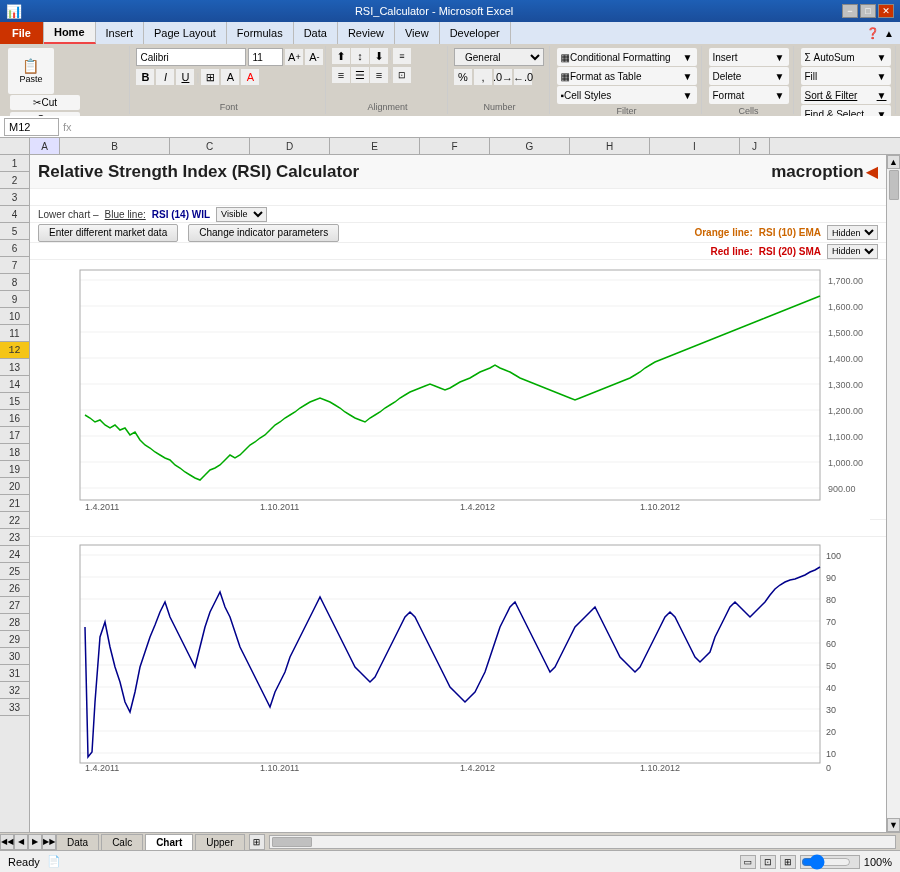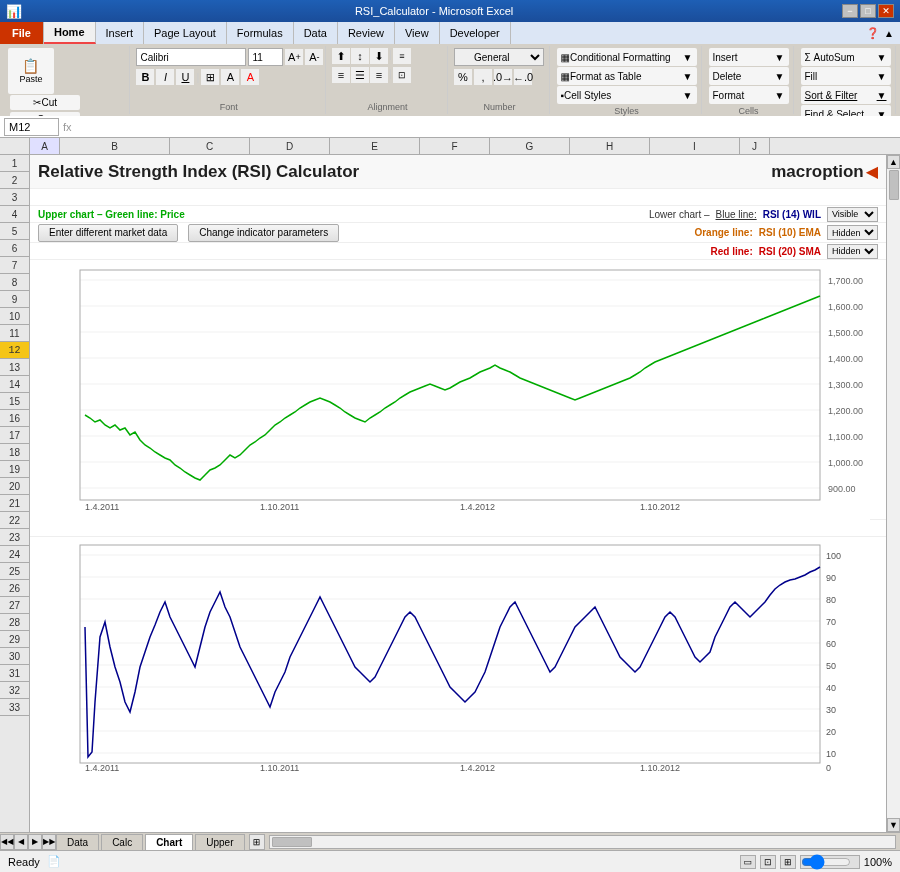--- a/index.html
+++ b/index.html
@@ -43,21 +43,21 @@
     .status-left { display: flex; align-items: center; gap: 8px; }
     .status-right { display: flex; align-items: center; gap: 4px; }
     .sheet-tab { padding: 2px 10px; background: #d4d0c8; border: 1px solid #ababab; border-bottom: none; font-size: 10px; cursor: pointer; margin-right: 2px; }
     .sheet-tab.active { background: white; font-weight: bold; }
 
     .font-box { width: 110px; height: 18px; border: 1px solid #ababab; font-size: 10px; padding: 0 3px; }
     .size-box { width: 35px; height: 18px; border: 1px solid #ababab; font-size: 10px; padding: 0 3px; }
 
     .align-btn { width: 18px; height: 16px; border: 1px solid transparent; cursor: pointer; display: flex; align-items: center; justify-content: center; font-size: 11px; }
 
-    .number-format-box { width: 90px; height: 18px; border: 1px solid #ababab; font-size: 10px; padding: 0 15px; }
+    .number-format-box { width: 90px; height: 18px; border: 1px solid #ababab; font-size: 10px; padding: 0 6px; }
 
     .full-layout { display: flex; flex-direction: column; height: 872px; }
     .ribbon-area { flex-shrink: 0; }
     .content-area { flex: 1; overflow: hidden; display: flex; flex-direction: column; background: white; }
     .spreadsheet-body { flex: 1; overflow: hidden; display: flex; flex-direction: column; }
   </style>
 </head>
 <body>
 
 <div class="full-layout">
@@ -189,21 +189,21 @@
             <span>▦</span>
             <span>Format as Table</span>
             <span style="margin-left:auto;">▼</span>
           </button>
           <button class="rb-btn" style="width:140px;font-size:10px;height:18px;justify-content:flex-start;">
             <span>▪</span>
             <span>Cell Styles</span>
             <span style="margin-left:auto;">▼</span>
           </button>
         </div>
-        <div class="ribbon-group-label">Styles</div>
+        <div class="ribbon-group-label">Filter</div>
       </div>
 
       <div class="ribbon-group" style="min-width:90px;">
         <div class="ribbon-group-content" style="flex-direction:column;">
           <button class="rb-btn" style="width:80px;font-size:10px;height:18px;justify-content:flex-start;">
             Insert <span style="margin-left:auto;">▼</span>
           </button>
           <button class="rb-btn" style="width:80px;font-size:10px;height:18px;justify-content:flex-start;">
             Delete <span style="margin-left:auto;">▼</span>
           </button>
@@ -302,21 +302,20 @@
             <span style="font-size:17px;font-weight:bold;color:#1f1f1f;">Relative Strength Index (RSI) Calculator</span>
             <div style="margin-left:auto;display:flex;align-items:center;gap:2px;">
               <span style="font-size:17px;font-weight:bold;color:#1f1f1f;">macroption</span>
               <span style="color:#cc3300;font-size:16px;">◀</span>
             </div>
           </div>
 
           <div style="height:17px;border-bottom:1px solid #eee;"></div>
 
           <div style="display:flex;align-items:center;height:17px;padding:0 8px;border-bottom:1px solid #eee;">
-            <span style="color:#00aa00;font-weight:bold;font-size:10px;flex:1;">Upper chart – Green line: Price</span>
             <div style="display:flex;align-items:center;gap:6px;justify-content:center;">
               <span style="font-size:10px;color:#333;">Lower chart –</span>
               <span style="font-size:10px;color:#333;text-decoration:underline;">Blue line:</span>
               <span style="font-size:10px;font-weight:bold;color:#00008b;">RSI (14) WIL</span>
               <select style="font-size:9px;height:15px;border:1px solid #ababab;">
                 <option>Visible</option>
                 <option>Hidden</option>
               </select>
             </div>
           </div>

